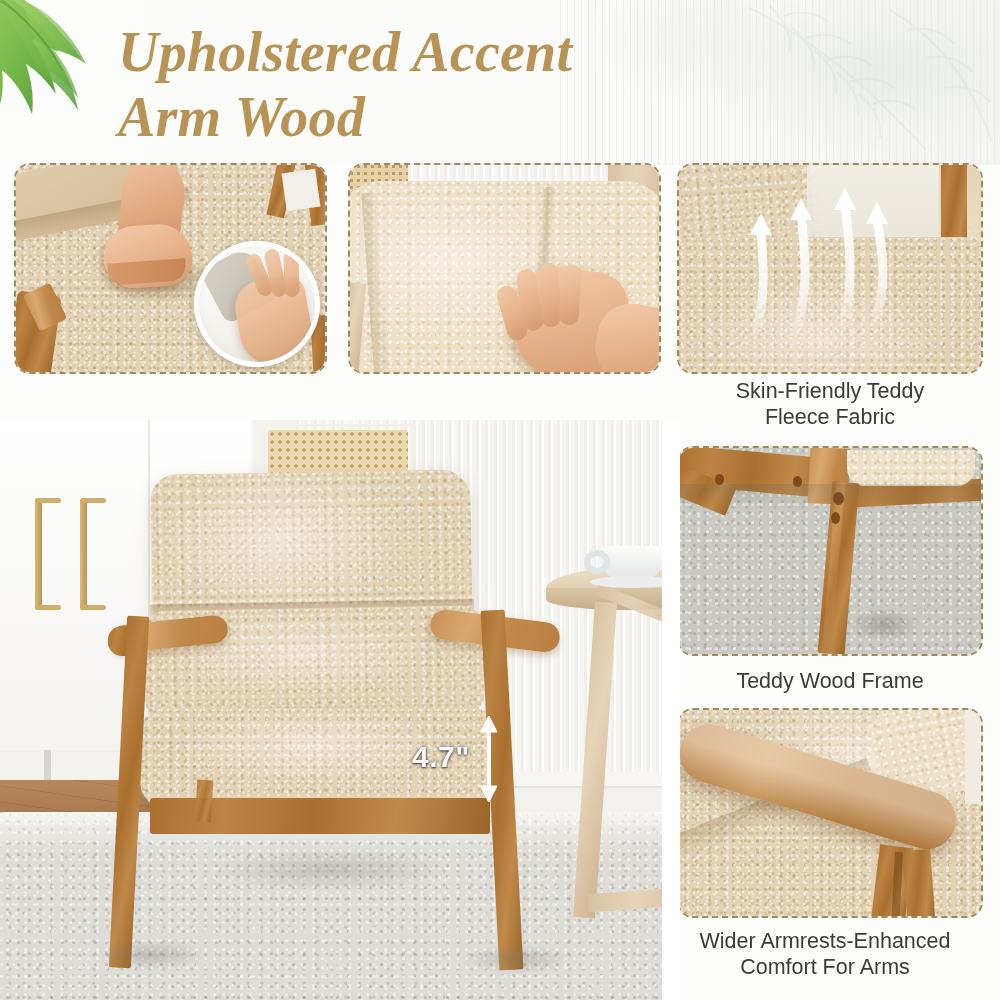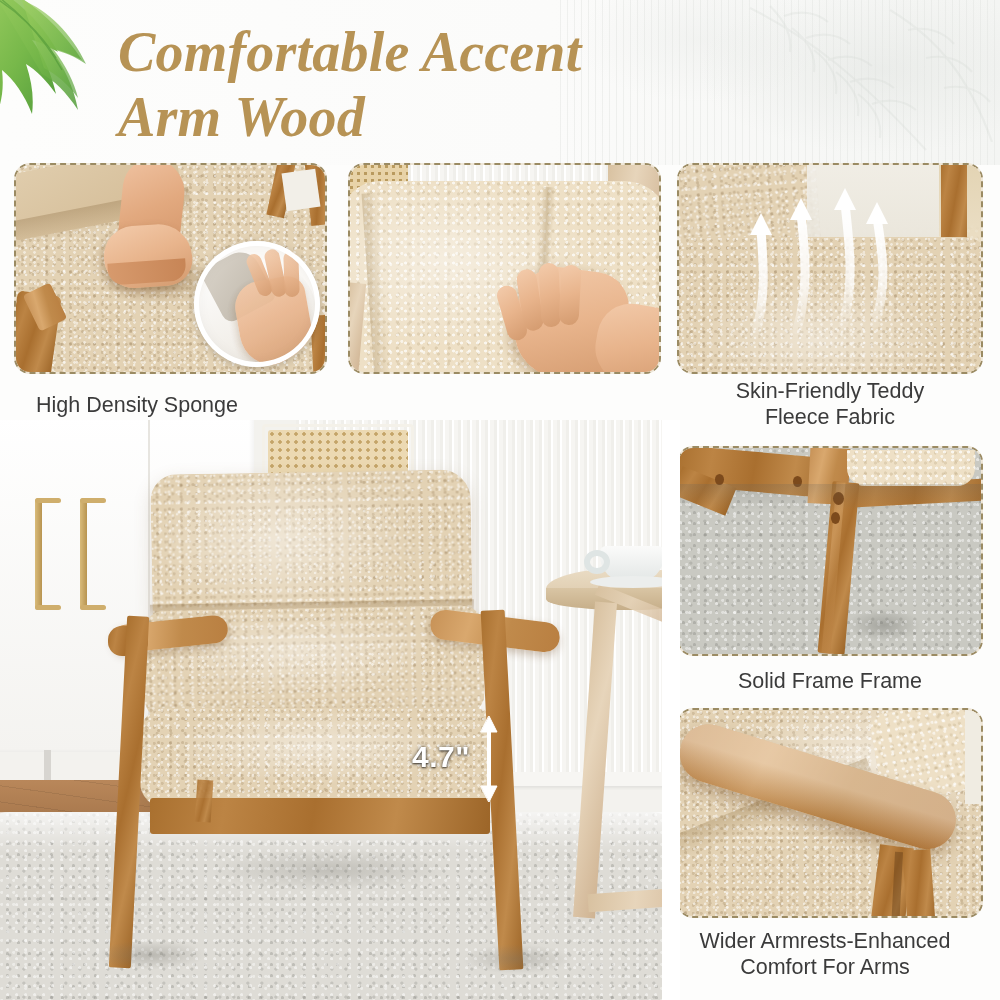--- a/index.html
+++ b/index.html
@@ -190,21 +190,21 @@
       <path d="M36 10 C62 20 86 44 100 74 C88 66 78 62 68 60 C80 76 88 92 92 108
                C82 94 70 84 58 78 Z" opacity="0.7"></path>
     </g>
     <g stroke="#3f8a2f" stroke-width="1.4" opacity=".45" fill="none">
       <path d="M-4 -4 C26 14 56 44 76 80"></path>
       <path d="M6 6 C30 20 54 42 70 68"></path>
     </g>
   </svg>
 
   <div class="title">
-    <span>Comfortable Accent</span>
+    <span>Upholstered Accent</span>
     <span class="l2">Arm Wood</span>
   </div>
 
   <div class="panel" style="left:14px; top:163px; width:313px; height:211px;">
     <div class="ph teddy">
       
       <div style="position:absolute;left:-10px;top:-6px;width:175px;height:66px;
                   background:linear-gradient(160deg,#e0cdad,#d3bb95);
                   transform:rotate(-11deg);border-radius:6px;"></div>
       <div style="position:absolute;left:-14px;top:40px;width:190px;height:26px;
@@ -248,21 +248,20 @@
                     border-radius:9px;transform:rotate(-22deg);opacity:.9;"></div>
         <div class="skin2" style="position:absolute;left:74px;top:8px;width:15px;height:48px;
                     border-radius:9px;transform:rotate(-12deg);opacity:.9;"></div>
         <div class="skin2" style="position:absolute;left:90px;top:10px;width:15px;height:46px;
                     border-radius:9px;transform:rotate(-2deg);opacity:.9;"></div>
         <div style="position:absolute;inset:0;border-radius:50%;
                     box-shadow:inset 0 0 0 5px #ffffff, inset 0 0 16px rgba(0,0,0,.08);"></div>
       </div>
     </div>
   </div>
-  <div class="cap left" style="left:36px; top:392px; width:280px;">High Density Sponge</div>
 
   <div class="panel" style="left:348px; top:163px; width:313px; height:211px;">
     <div class="ph" style="background:linear-gradient(180deg,#f4f2ec,#eceade);">
 
       <div style="position:absolute;left:-2px;top:-2px;width:62px;height:44px;
                   background:#e8d3a8;
                   background-image:radial-gradient(circle,#b99a5e 0 1.4px,rgba(0,0,0,0) 1.8px);
                   background-size:7px 7px;"></div>
 
       <div class="slats" style="position:absolute;left:58px;top:-2px;width:200px;height:40px;"></div>
@@ -359,21 +358,21 @@
       <div style="position:absolute;left:114px;top:28px;width:9px;height:11px;border-radius:50%;background:#7c4a1c;"></div>
       <div style="position:absolute;left:154px;top:44px;width:11px;height:13px;border-radius:50%;background:#7c4a1c;"></div>
       <div style="position:absolute;left:152px;top:64px;width:9px;height:12px;border-radius:50%;background:#7c4a1c;"></div>
 
       <div style="position:absolute;left:168px;top:160px;width:74px;height:34px;border-radius:50%;
                   background:radial-gradient(ellipse,rgba(110,110,104,.4),rgba(110,110,104,0) 70%);"></div>
       <div style="position:absolute;left:0;top:36px;width:306px;height:26px;
                   background:linear-gradient(180deg,rgba(100,100,95,.22),rgba(100,100,95,0));"></div>
     </div>
   </div>
-  <div class="cap" style="left:677px; top:668px; width:306px;">Solid Frame Frame</div>
+  <div class="cap" style="left:677px; top:668px; width:306px;">Teddy Wood Frame</div>
 
   <div class="panel" style="left:677px; top:708px; width:306px; height:210px;">
     <div class="ph teddy">
       <div style="position:absolute;left:0;top:0;width:306px;height:210px;
                   background:radial-gradient(ellipse 190px 110px at 62% 26%, rgba(255,255,255,.5), rgba(255,255,255,0) 70%);"></div>
 
       <div class="teddy-light" style="position:absolute;left:196px;top:-6px;width:130px;height:90px;
                   transform:rotate(-10deg);border-radius:16px;"></div>
       <div style="position:absolute;left:286px;top:-6px;width:26px;height:100px;background:#f0ece2;"></div>
 

